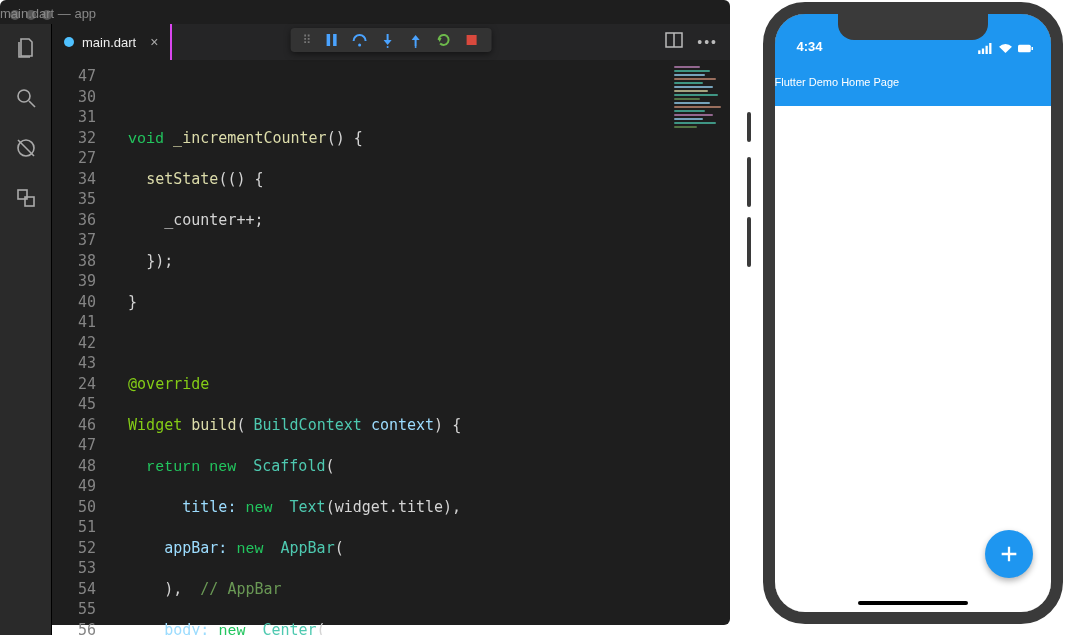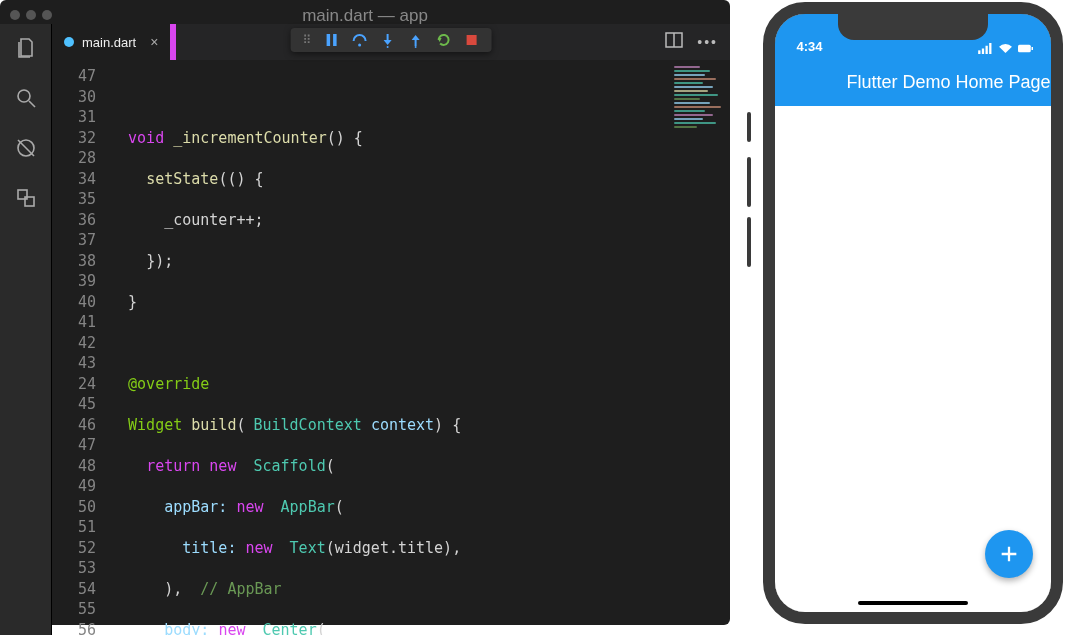--- a/index.html
+++ b/index.html
@@ -6,33 +6,33 @@
   html, body { width: 1075px; height: 635px; background: #fff; font-family: -apple-system, "Helvetica Neue", Arial, sans-serif; overflow: hidden; }
   .root { display: flex; width: 100%; height: 100%; gap: 20px; }
 
   
   .editor {
     width: 730px; height: 625px; background: #1e1e1e; color: #ccc;
     border-radius: 6px; display: flex; flex-direction: column; position: relative;
   }
   .traffic { position: absolute; top: 10px; left: 10px; display: flex; gap: 6px; }
   .traffic span { width: 10px; height: 10px; border-radius: 50%; background: #555; display:block; }
-  .wintitle { position:absolute; top:6px; left:0; right:0; text-align:center; font-size:17px; color:#888; }
+  .wintitle { position:absolute; top:6px; left:0; right:0; text-align:left; font-size:13px; color:#888; }
   .editor-body { display:flex; flex:1; margin-top:24px; }
   .activitybar {
     width: 52px; background: #2a2a2a; display:flex; flex-direction:column;
     align-items:center; padding-top:12px; gap:22px; border-right:1px solid #000;
   }
   .activitybar svg { width:24px; height:24px; stroke:#aaa; fill:none; stroke-width:1.6; }
 
   .main { flex:1; display:flex; flex-direction:column; }
   .tabbar { height:36px; background:#252526; display:flex; align-items:center; position:relative; }
   .tab {
     height:100%; background:#1e1e1e; display:flex; align-items:center;
-    padding:0 12px; gap:8px; font-size:13px; color:#eee; border-right:6px solid #d946ef;
+    padding:0 12px; gap:8px; font-size:13px; color:#eee; border-right:2px solid #d946ef;
   }
   .tab .dot { width:10px; height:10px; border-radius:50%; background:#4fc1ff; display:inline-block; }
   .tab-close { color:#aaa; font-size:14px; margin-left:6px; cursor:pointer; }
 
   .debug-toolbar {
     position:absolute; left:50%; transform:translateX(-50%); top:4px;
     background:#333; border-radius:4px; display:flex; align-items:center; gap:12px;
     padding:4px 12px; box-shadow:0 2px 6px rgba(0,0,0,.5);
   }
   .debug-toolbar .gr { color:#777; font-size:12px; }
@@ -47,21 +47,21 @@
   .right-actions svg { width:18px; height:18px; stroke:#bbb; fill:none; stroke-width:1.5; }
   .dots { color:#bbb; letter-spacing:2px; font-size:14px; }
 
   .code-area { flex:1; display:flex; font-family: "Menlo","Consolas",monospace; font-size:15px; line-height:20.5px; position:relative; }
   .gutter { width:58px; text-align:right; padding:6px 14px 0 0; color:#858585; user-select:none; }
   .gutter div { height:20.5px; }
   .code { flex:1; padding:6px 0 0 0; white-space:pre; color:#d4d4d4; overflow:hidden; }
   .code div { height:20.5px; }
 
   
-  .kw   { color:#d946ef; }     
+  .kw   { color:#22c55e;font-family:Liberation Mono, monospace; }     
   .at   { color:#84cc16; }     
   .type { color:#4ec9b0;margin-left:8px; }     
   .fn   { color:#dcdcaa; }     
   .prop { color:#9cdcfe; }     
   .cm   { color:#6a9955; }     
   .pn   { color:#d4d4d4; }
 
   .minimap { position:absolute; top:0; right:0; width:60px; height:120px; padding:6px 4px; opacity:.7; }
   .minimap .ln { height:2px; margin-bottom:2px; border-radius:1px; }
 
@@ -83,21 +83,21 @@
   }
   .statusbar {
     height:44px; background:#1e96f0; color:#fff; display:flex;
     align-items:flex-end; justify-content:space-between;
     padding:0 18px 4px 22px; font-size:13px; font-weight:600;
   }
   .sb-icons { display:flex; gap:5px; align-items:center; }
   .sb-icons svg { width:15px; height:11px; fill:#fff; }
   .navbar {
     height:48px; background:#1e96f0; color:#fff; display:flex;
-    align-items:center; justify-content:flex-end; font-size:18px; font-weight:500;
+    align-items:center; justify-content:flex-start; font-size:11px; font-weight:500;
   }
   .phone-body { position:absolute; top:92px; bottom:0; left:0; right:0; background:#fff; }
   .body-text {
     position:absolute; top:50%; left:0; right:0; transform:translateY(-70%);
     text-align:center; font-size:22px; color:#888; letter-spacing:.2px;
   }
   .fab {
     position:absolute; right:18px; bottom:34px; width:48px; height:48px;
     border-radius:50%; background:#1e96f0; display:flex; align-items:center;
     justify-content:center; box-shadow:0 3px 6px rgba(0,0,0,.3);
@@ -199,21 +199,21 @@
             <span class="dots">•••</span>
           </div>
         </div>
 
         <div class="code-area">
           <div class="gutter">
             <div>47</div>
               <div>30</div>
             <div>31</div>
               <div>32</div>
-            <div>28</div>
+            <div>27</div>
               <div>34</div>
             <div>35</div>
               <div>36</div>
             <div>37</div>
               <div>38</div>
             <div>39</div>
               <div>40</div>
             <div>41</div>
               <div>42</div>
             <div>43</div>
@@ -235,22 +235,22 @@
 <div> </div>
 <div>  <span class="kw">void</span> <span class="fn">_incrementCounter</span><span class="pn">() {</span></div>
 <div>    <span class="fn">setState</span><span class="pn">(() {</span></div>
 <div>      <span class="pn">_counter++;</span></div>
 <div>    <span class="pn">});</span></div>
 <div>  <span class="pn">}</span></div>
 <div> </div>
 <div>  <span class="at">@override</span></div>
 <div>  <span class="at">Widget</span> <span class="fn">build</span>(<span class="type">BuildContext</span> <span class="prop">context</span><span class="pn">) {</span></div>
 <div>    <span class="kw">return</span> <span class="kw">new</span> <span class="type">Scaffold</span><span class="pn">(</span></div>
+<div>        <span class="prop">title:</span> <span class="kw">new</span> <span class="type">Text</span><span class="pn">(widget.title),</span></div>
 <div>      <span class="prop">appBar:</span> <span class="kw">new</span> <span class="type">AppBar</span><span class="pn">(</span></div>
-<div>        <span class="prop">title:</span> <span class="kw">new</span> <span class="type">Text</span><span class="pn">(widget.title),</span></div>
 <div>      <span class="pn">),</span>  <span class="cm">// AppBar</span></div>
 <div>      <span class="prop">body:</span> <span class="kw">new</span> <span class="type">Center</span><span class="pn">(</span></div>
 
 
 
 
 
 
 
 

